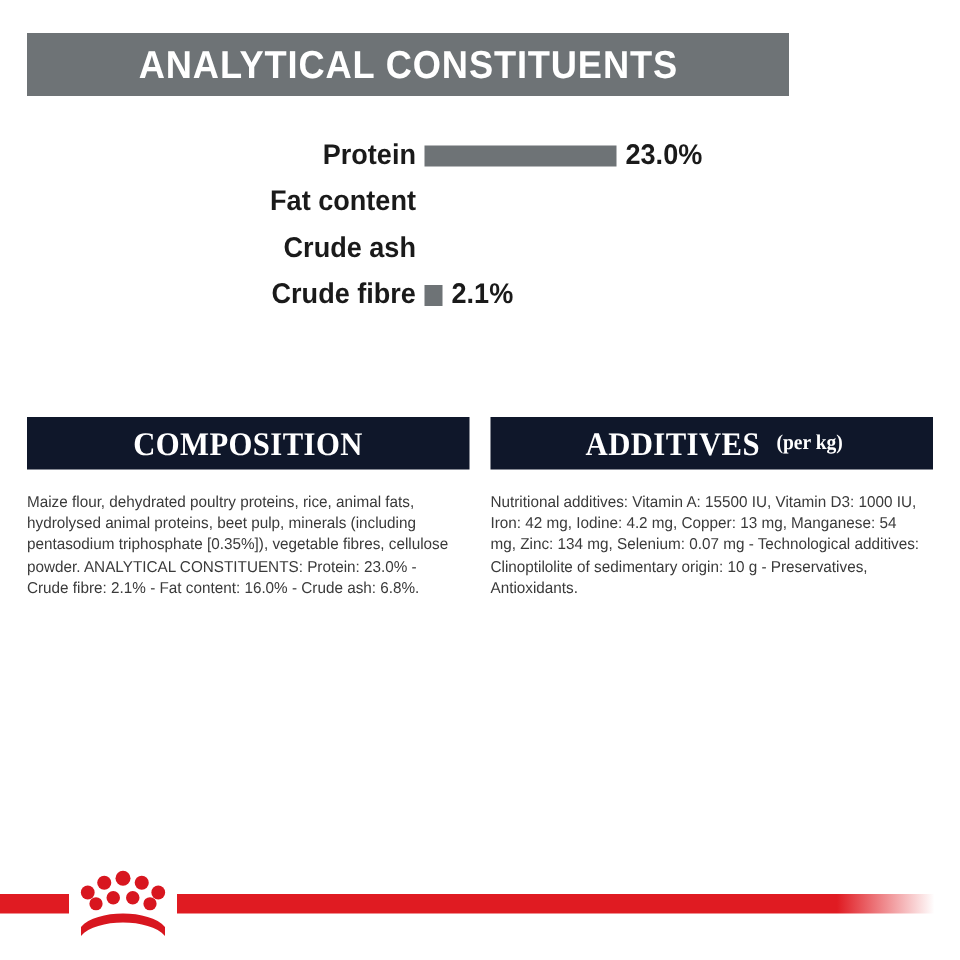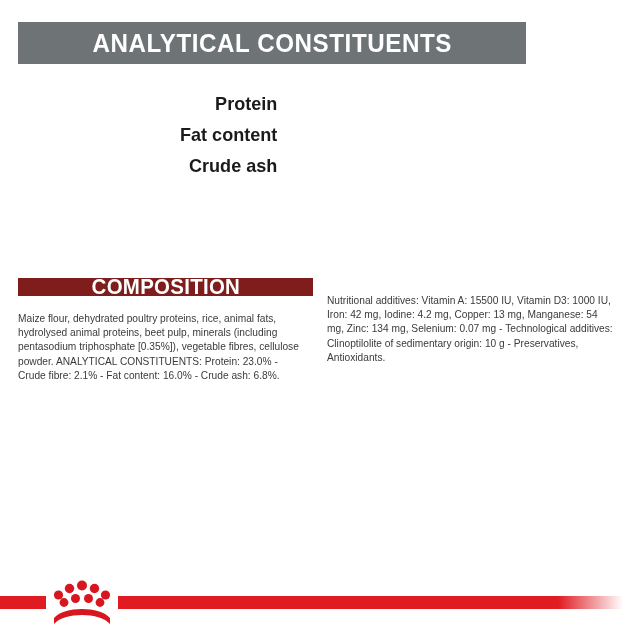--- a/index.html
+++ b/index.html
@@ -86,26 +86,27 @@
     left: 18px;
     top: 278px;
     width: 604px;
     display: flex;
     justify-content: space-between;
   }
   .panel {
     width: 295px;
   }
   .panel-header {
-    height: 18px;
-    background: #7f1d1d;
+    height: 35px;
+    background: #0f172a;
     display: flex;
     align-items: center;
     justify-content: center;
     gap: 5px;
+    font-family: Liberation Serif, serif;
   }
   .panel-header-text {
     color: #ffffff;
     font-size: 22px;
     font-weight: bold;
     letter-spacing: 0.3px;
     transform: scaleX(0.93);
     transform-origin: center;
     white-space: nowrap;
   }
@@ -164,43 +165,58 @@
 <body>
 
 <div class="title-bar">
   <span class="title-bar-text">ANALYTICAL CONSTITUENTS</span>
 </div>
 
 <div class="chart">
 
   <div class="chart-row">
     <div class="chart-label">Protein</div>
+    <div class="chart-bar-wrap">
+      <div class="chart-bar" style="width:128px"></div>
+      <span class="chart-value">23.0%</span>
+    </div>
   </div>
 
   <div class="chart-row">
     <div class="chart-label">Fat content</div>
   </div>
 
   <div class="chart-row">
     <div class="chart-label">Crude ash</div>
   </div>
 
+  <div class="chart-row">
+    <div class="chart-label">Crude fibre</div>
+    <div class="chart-bar-wrap">
+      <div class="chart-bar" style="width:12px"></div>
+      <span class="chart-value">2.1%</span>
+    </div>
+  </div>
 
 </div>
 
 <div class="panels">
 
   <div class="panel">
     <div class="panel-header">
       <span class="panel-header-text">COMPOSITION</span>
     </div>
     <div class="panel-body">Maize flour, dehydrated poultry proteins, rice, animal fats, hydrolysed animal proteins, beet pulp, minerals (including pentasodium triphosphate [0.35%]), vegetable fibres, cellulose powder. ANALYTICAL CONSTITUENTS: Protein: 23.0% - Crude fibre: 2.1% - Fat content: 16.0% - Crude ash: 6.8%.</div>
   </div>
 
   <div class="panel">
+    <div class="panel-header">
+      <span class="panel-header-text">ADDITIVES</span>
+      <span class="panel-header-sub">(per kg)</span>
+    </div>
     <div class="panel-body">Nutritional additives: Vitamin A: 15500 IU, Vitamin D3: 1000 IU, Iron: 42 mg, Iodine: 4.2 mg, Copper: 13 mg, Manganese: 54 mg, Zinc: 134 mg, Selenium: 0.07 mg - Technological additives: Clinoptilolite of sedimentary origin: 10 g - Preservatives, Antioxidants.</div>
   </div>
 
 </div>
 
 <div class="logo-strip">
   <div class="bar-left"></div>
   <div class="bar-right"></div>
 
   <div class="crown">

